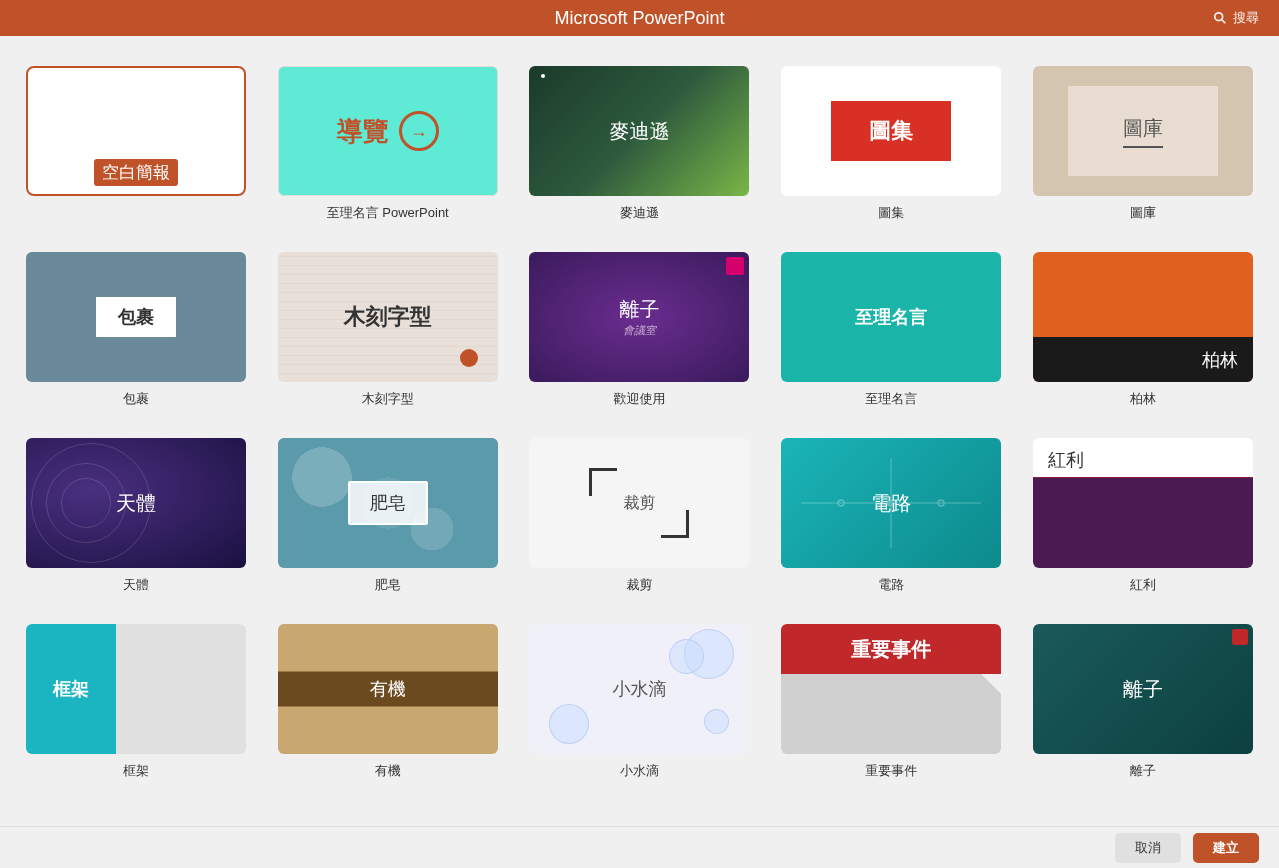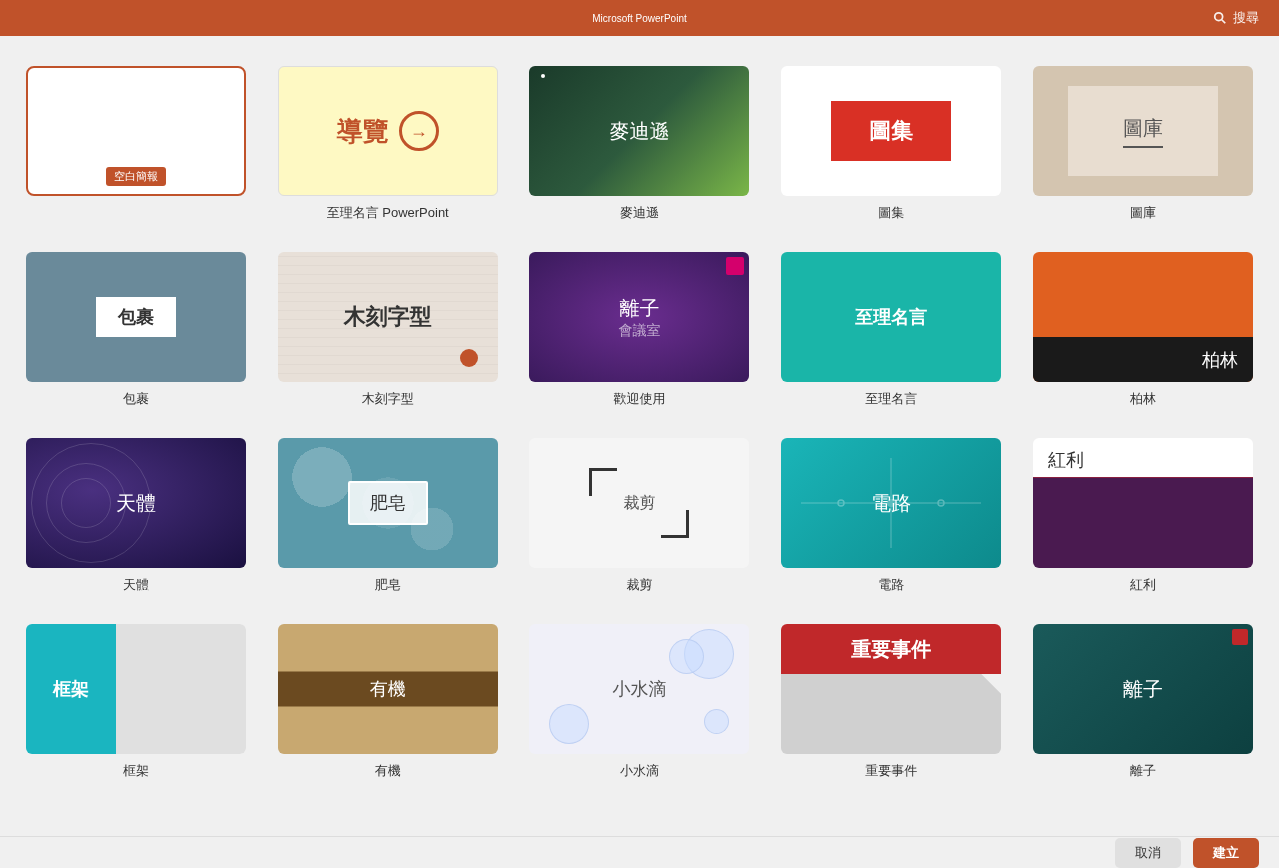--- a/index.html
+++ b/index.html
@@ -16,21 +16,21 @@
     #titlebar {
       background: #c0522a;
       height: 36px;
       display: flex;
       align-items: center;
       justify-content: center;
       position: relative;
     }
     #titlebar .title {
       color: white;
-      font-size: 10px;
+      font-size: 18px;
       font-weight: 500;
     }
     #titlebar .search-area {
       position: absolute;
       right: 20px;
       display: flex;
       align-items: center;
       gap: 6px;
       color: white;
       font-size: 13px;
@@ -78,29 +78,29 @@
       border: 2px solid #c0522a;
       border-radius: 8px;
     }
     .thumb-blank-label {
       position: absolute;
       bottom: 8px;
       left: 50%;
       transform: translateX(-50%);
       background: #c0522a;
       color: white;
-      font-size: 11px;
+      font-size: 17px;
       padding: 2px 8px;
       border-radius: 3px;
       white-space: nowrap;
     }
 
     
     .thumb-daolan {
-      background: #fef9c3;
+      background: #5eead4;
       border: 1px solid #ddd;
       display: flex;
       align-items: center;
       justify-content: center;
       gap: 10px;
     }
     .thumb-daolan-text {
       color: #c0522a;
       font-size: 26px;
       font-weight: bold;
@@ -243,21 +243,22 @@
       background: #d4006c;
       border-radius: 2px;
     }
     .ion-text {
       color: white;
       font-size: 20px;
       text-align: center;
     }
     .ion-sub {
       color: rgba(255,255,255,0.6);
-      font-size: 14px;
+      font-size: 11px;
+      font-style: italic;
     }
 
     
     .thumb-quote {
       background: #1ab5a8;
       display: flex;
       align-items: center;
       justify-content: center;
     }
     .quote-text {
@@ -536,21 +537,21 @@
       background: #c0282a;
       border-radius: 2px;
     }
     .ion2-text {
       color: white;
       font-size: 20px;
     }
 
     
     #bottombar {
-      height: 32px;
+      height: 42px;
       background: #f0f0f0;
       border-top: 1px solid #ddd;
       display: flex;
       align-items: center;
       justify-content: flex-end;
       padding: 0 20px;
       gap: 12px;
       position: absolute;
       bottom: 0;
       left: 0;

